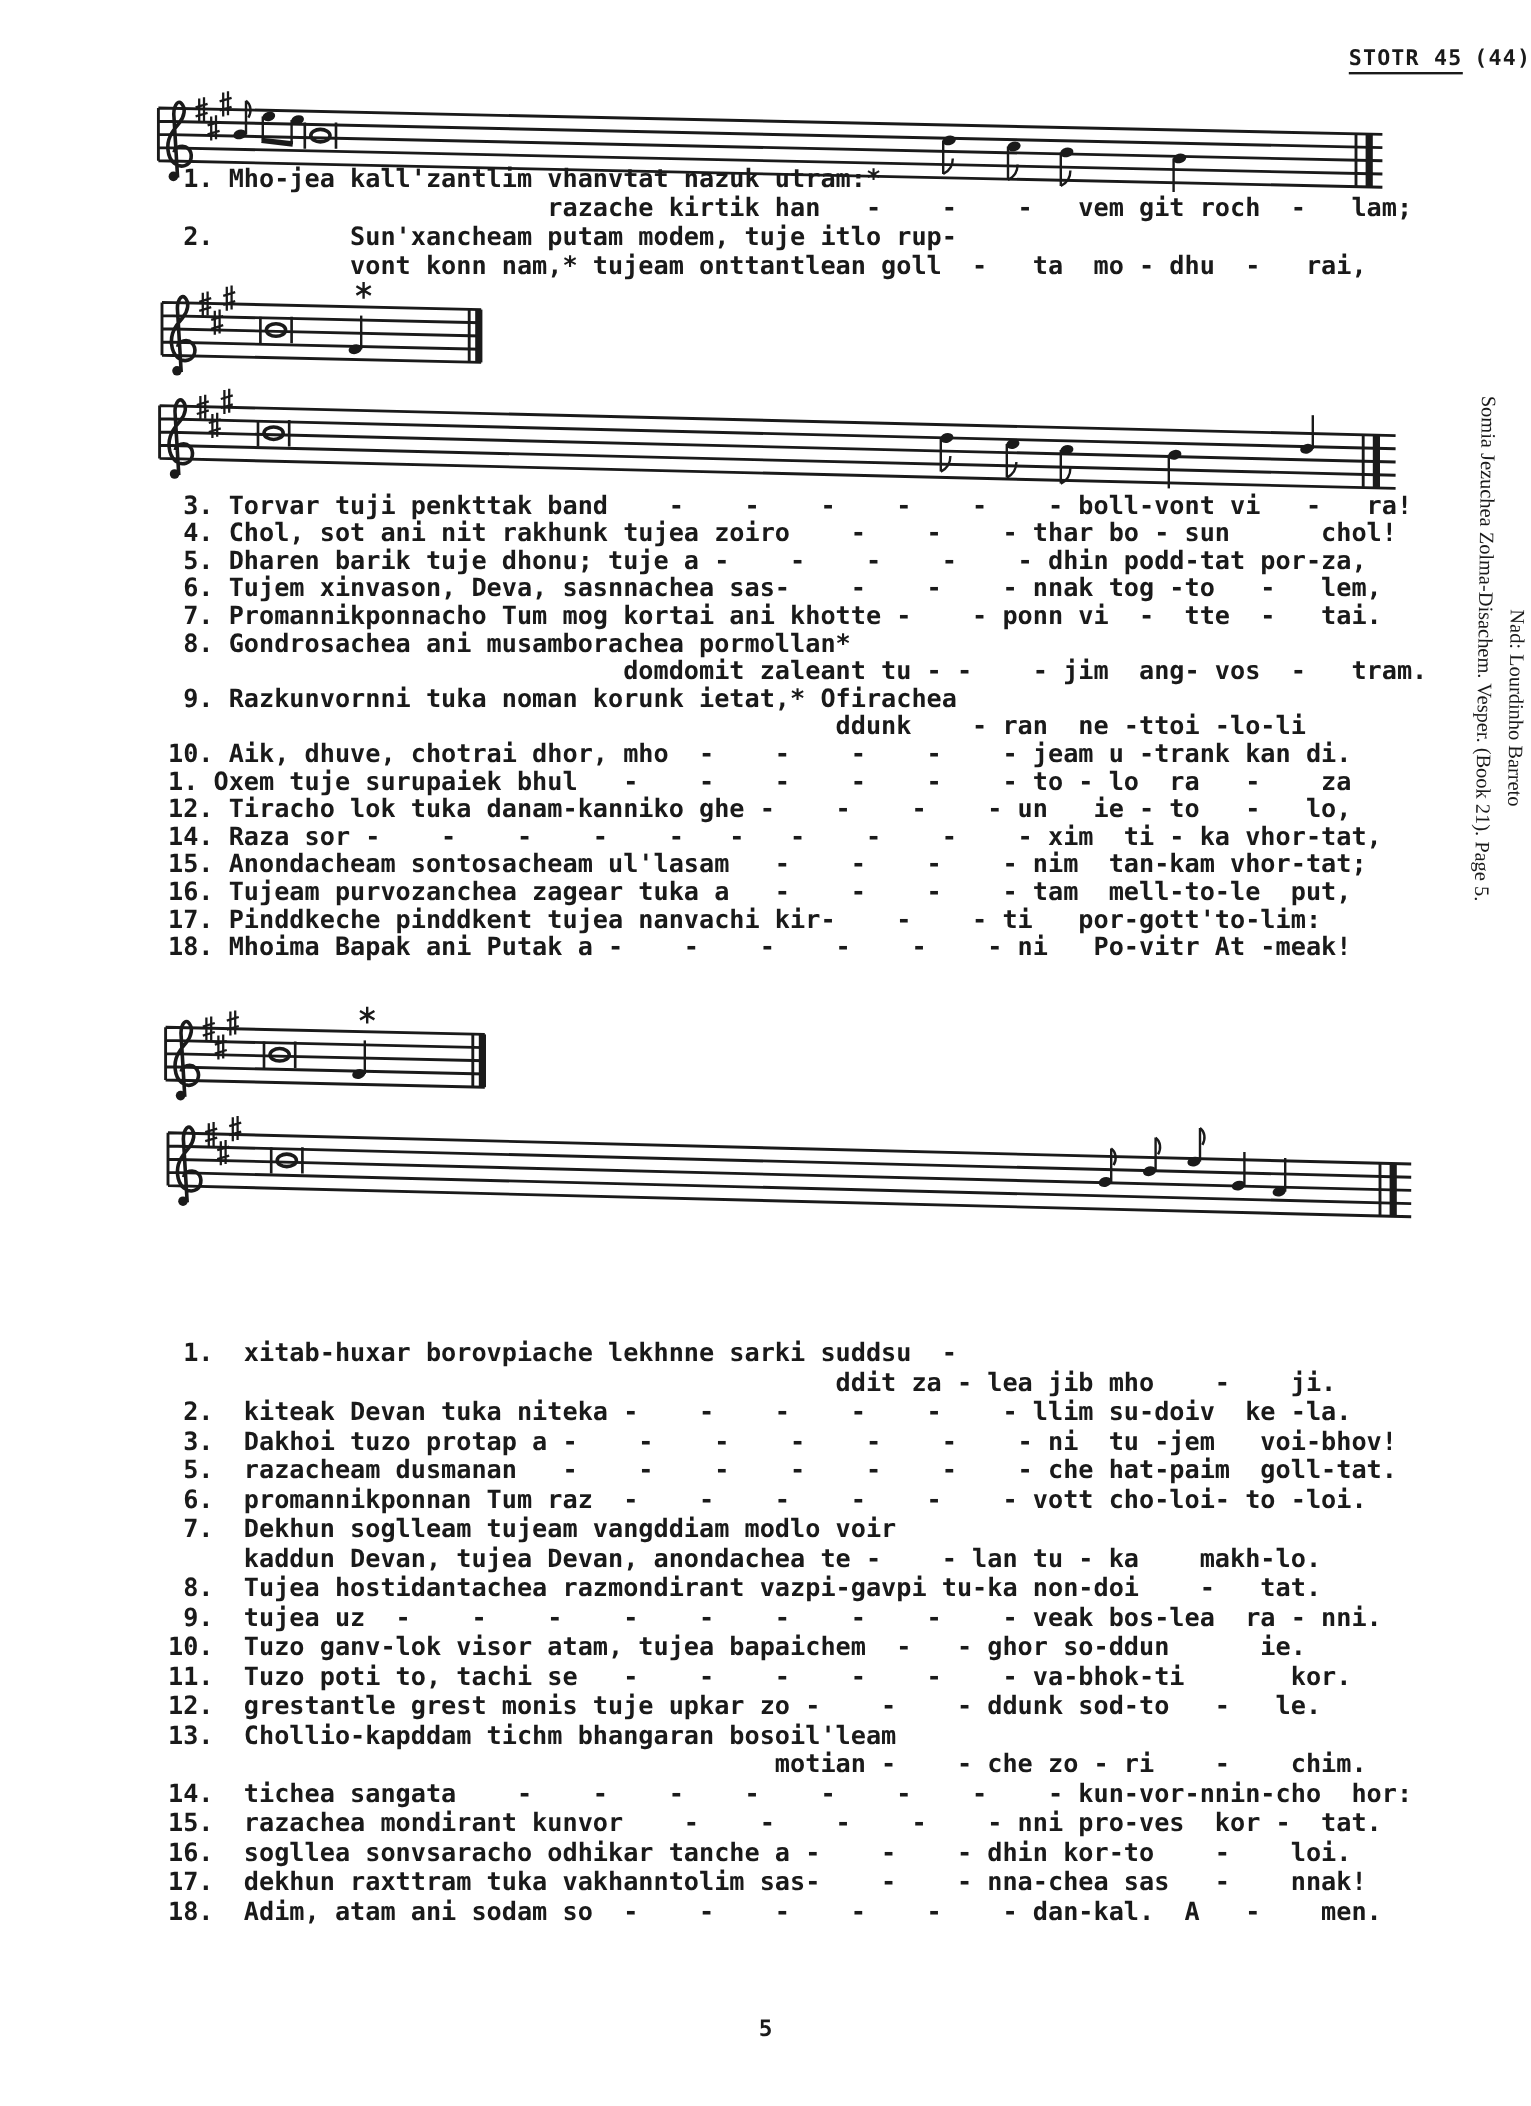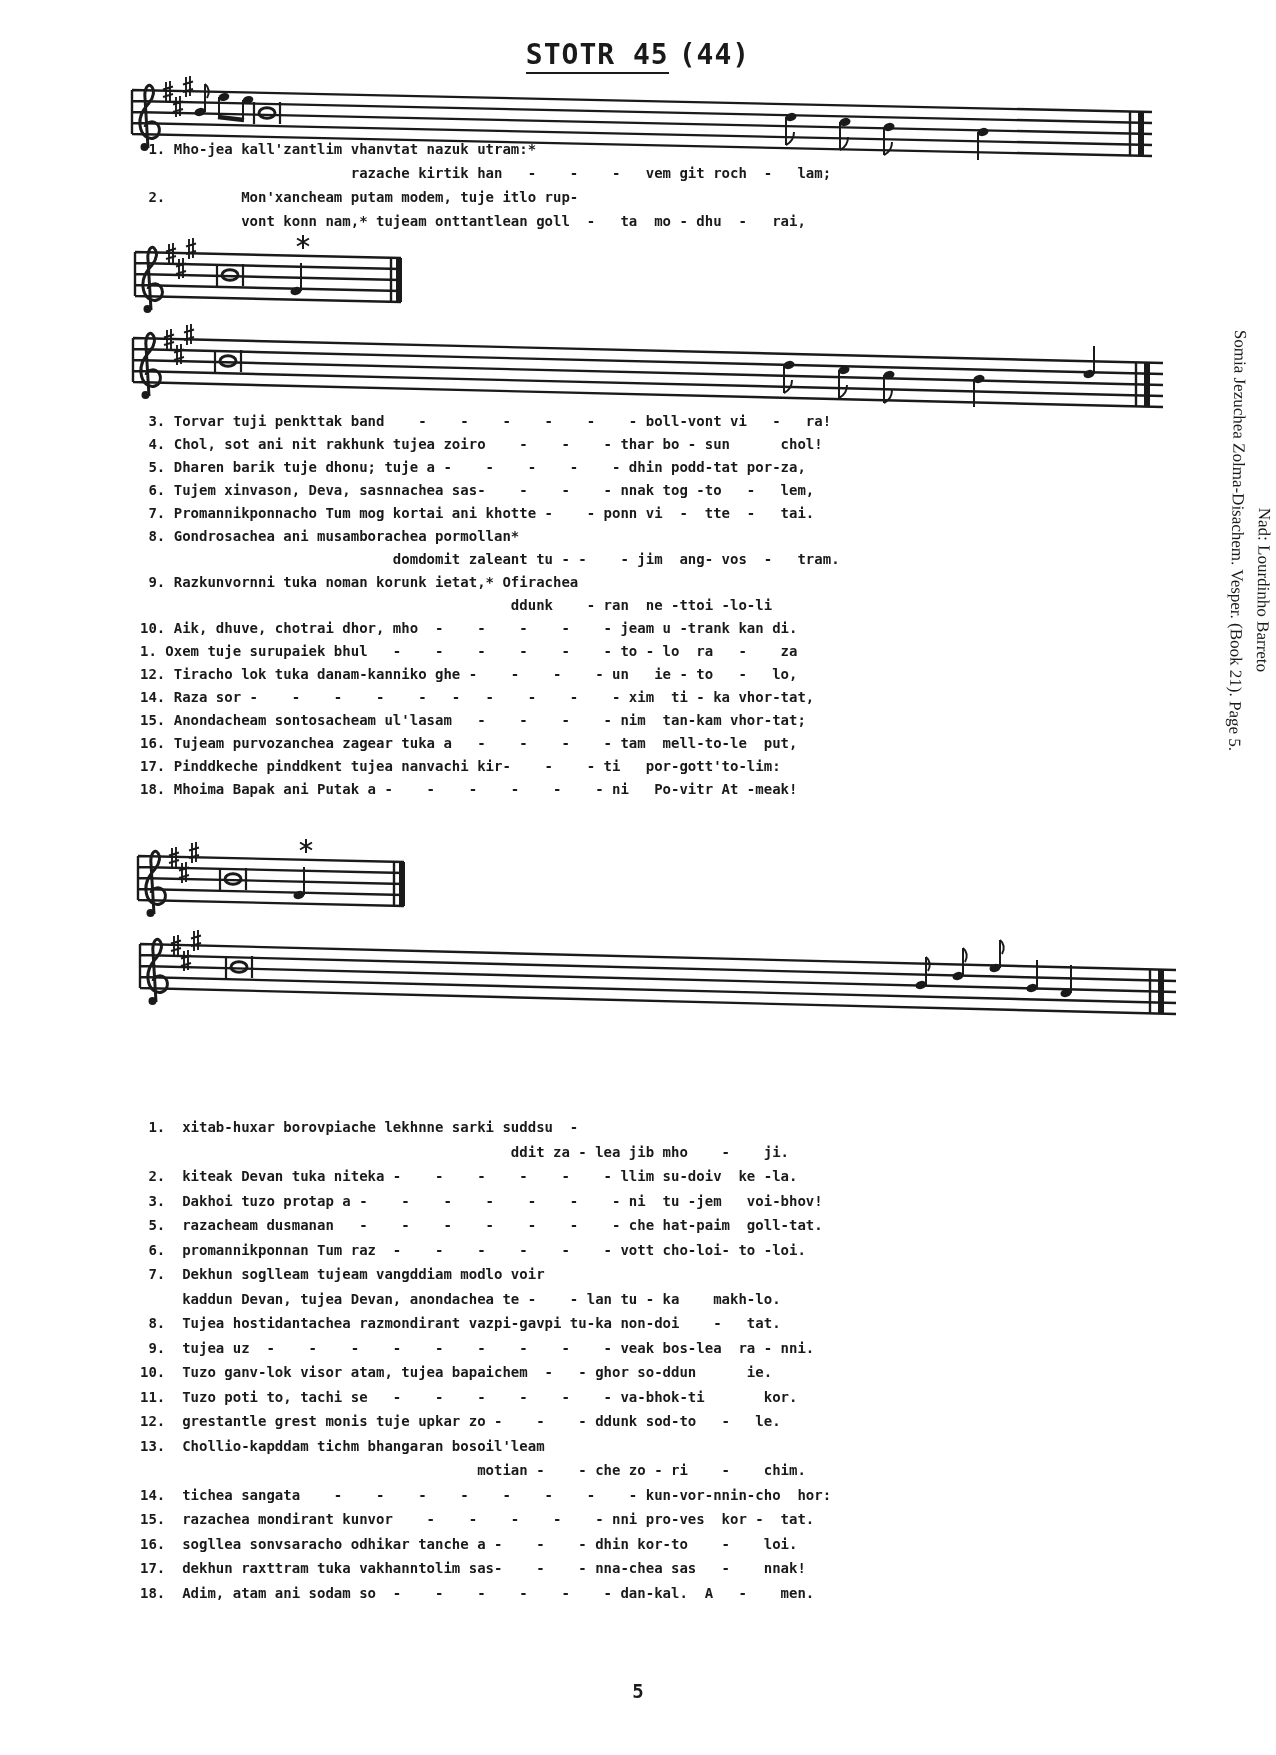--- a/index.html
+++ b/index.html
@@ -4,28 +4,28 @@
 <style>
   html,body { margin:0; padding:0; background:#9a9a9a; }
   #page {
     position:relative; width:1276px; height:1755px;
     background:#ffffff; overflow:hidden;
     color:#1a1a1a;
     font-family:"DejaVu Sans Mono", monospace;
   }
   .title {
     position:absolute; top:38px; left:0; width:100%;
-    text-align:center; font-size:28px; font-weight:700;
+    text-align:right; font-size:18px; font-weight:700;
     letter-spacing:1px; white-space:pre;
   }
   .title .u { border-bottom:2.5px solid #1a1a1a; padding-bottom:1px; }
   .title .paren { margin-left:10px; }
   .verseblock { position:absolute; }
   .line {
-    white-space:pre; font-size:14px; font-weight:700;
+    white-space:pre; font-size:21px; font-weight:700;
     color:#1a1a1a; letter-spacing:0px;
   }
   #introA .line   { line-height:24px; }
   #versesB .line  { line-height:23px; }
   #versesC .line  { line-height:24.5px; }
   svg.staff { position:absolute; color:#1a1a1a; overflow:visible; }
   .sline { stroke:#1a1a1a; stroke-width:2.4; fill:none; }
   .thickbar { stroke:#1a1a1a; stroke-width:6; fill:none; }
   .vtext {
     position:absolute; transform-origin:0 0; transform:rotate(90.8deg);
@@ -98,21 +98,21 @@
     <use href="#note8d" x="702" y="42"></use>
     <use href="#note8d" x="746" y="47"></use>
     <use href="#note4d" x="840" y="52"></use>
     <path class="sline" d="M1000,37 L1000,81"></path>
     <path class="thickbar" d="M1011,38 L1011,82"></path>
   </svg>
 
   <div id="introA" class="verseblock" style="left:140px;top:137px">
       <div class="line"> 1. Mho-jea kall'zantlim vhanvtat nazuk utram:*</div>
       <div class="line">                         razache kirtik han   -    -    -   vem git roch  -   lam;</div>
-      <div class="line"> 2.         Mon'xancheam putam modem, tuje itlo rup-</div>
+      <div class="line"> 2.         Sun'xancheam putam modem, tuje itlo rup-</div>
       <div class="line">            vont konn nam,* tujeam onttantlean goll  -   ta  mo - dhu  -   rai,</div>
     </div>
 
   <svg class="staff" style="left:133px;top:232px" width="275" height="86">
     <path class="sline" d="M2,20 L268,26 M2,31 L268,37 M2,42 L268,48 M2,53 L268,59 M2,64 L268,70 M2,20 L2,64"></path>
     <use href="#clef" x="5" y="12"></use>
     <use href="#sharp" x="33" y="10"></use>
     <use href="#sharp" x="43" y="25"></use>
     <use href="#sharp" x="53" y="5"></use>
     <use href="#breve" x="82" y="32"></use>

